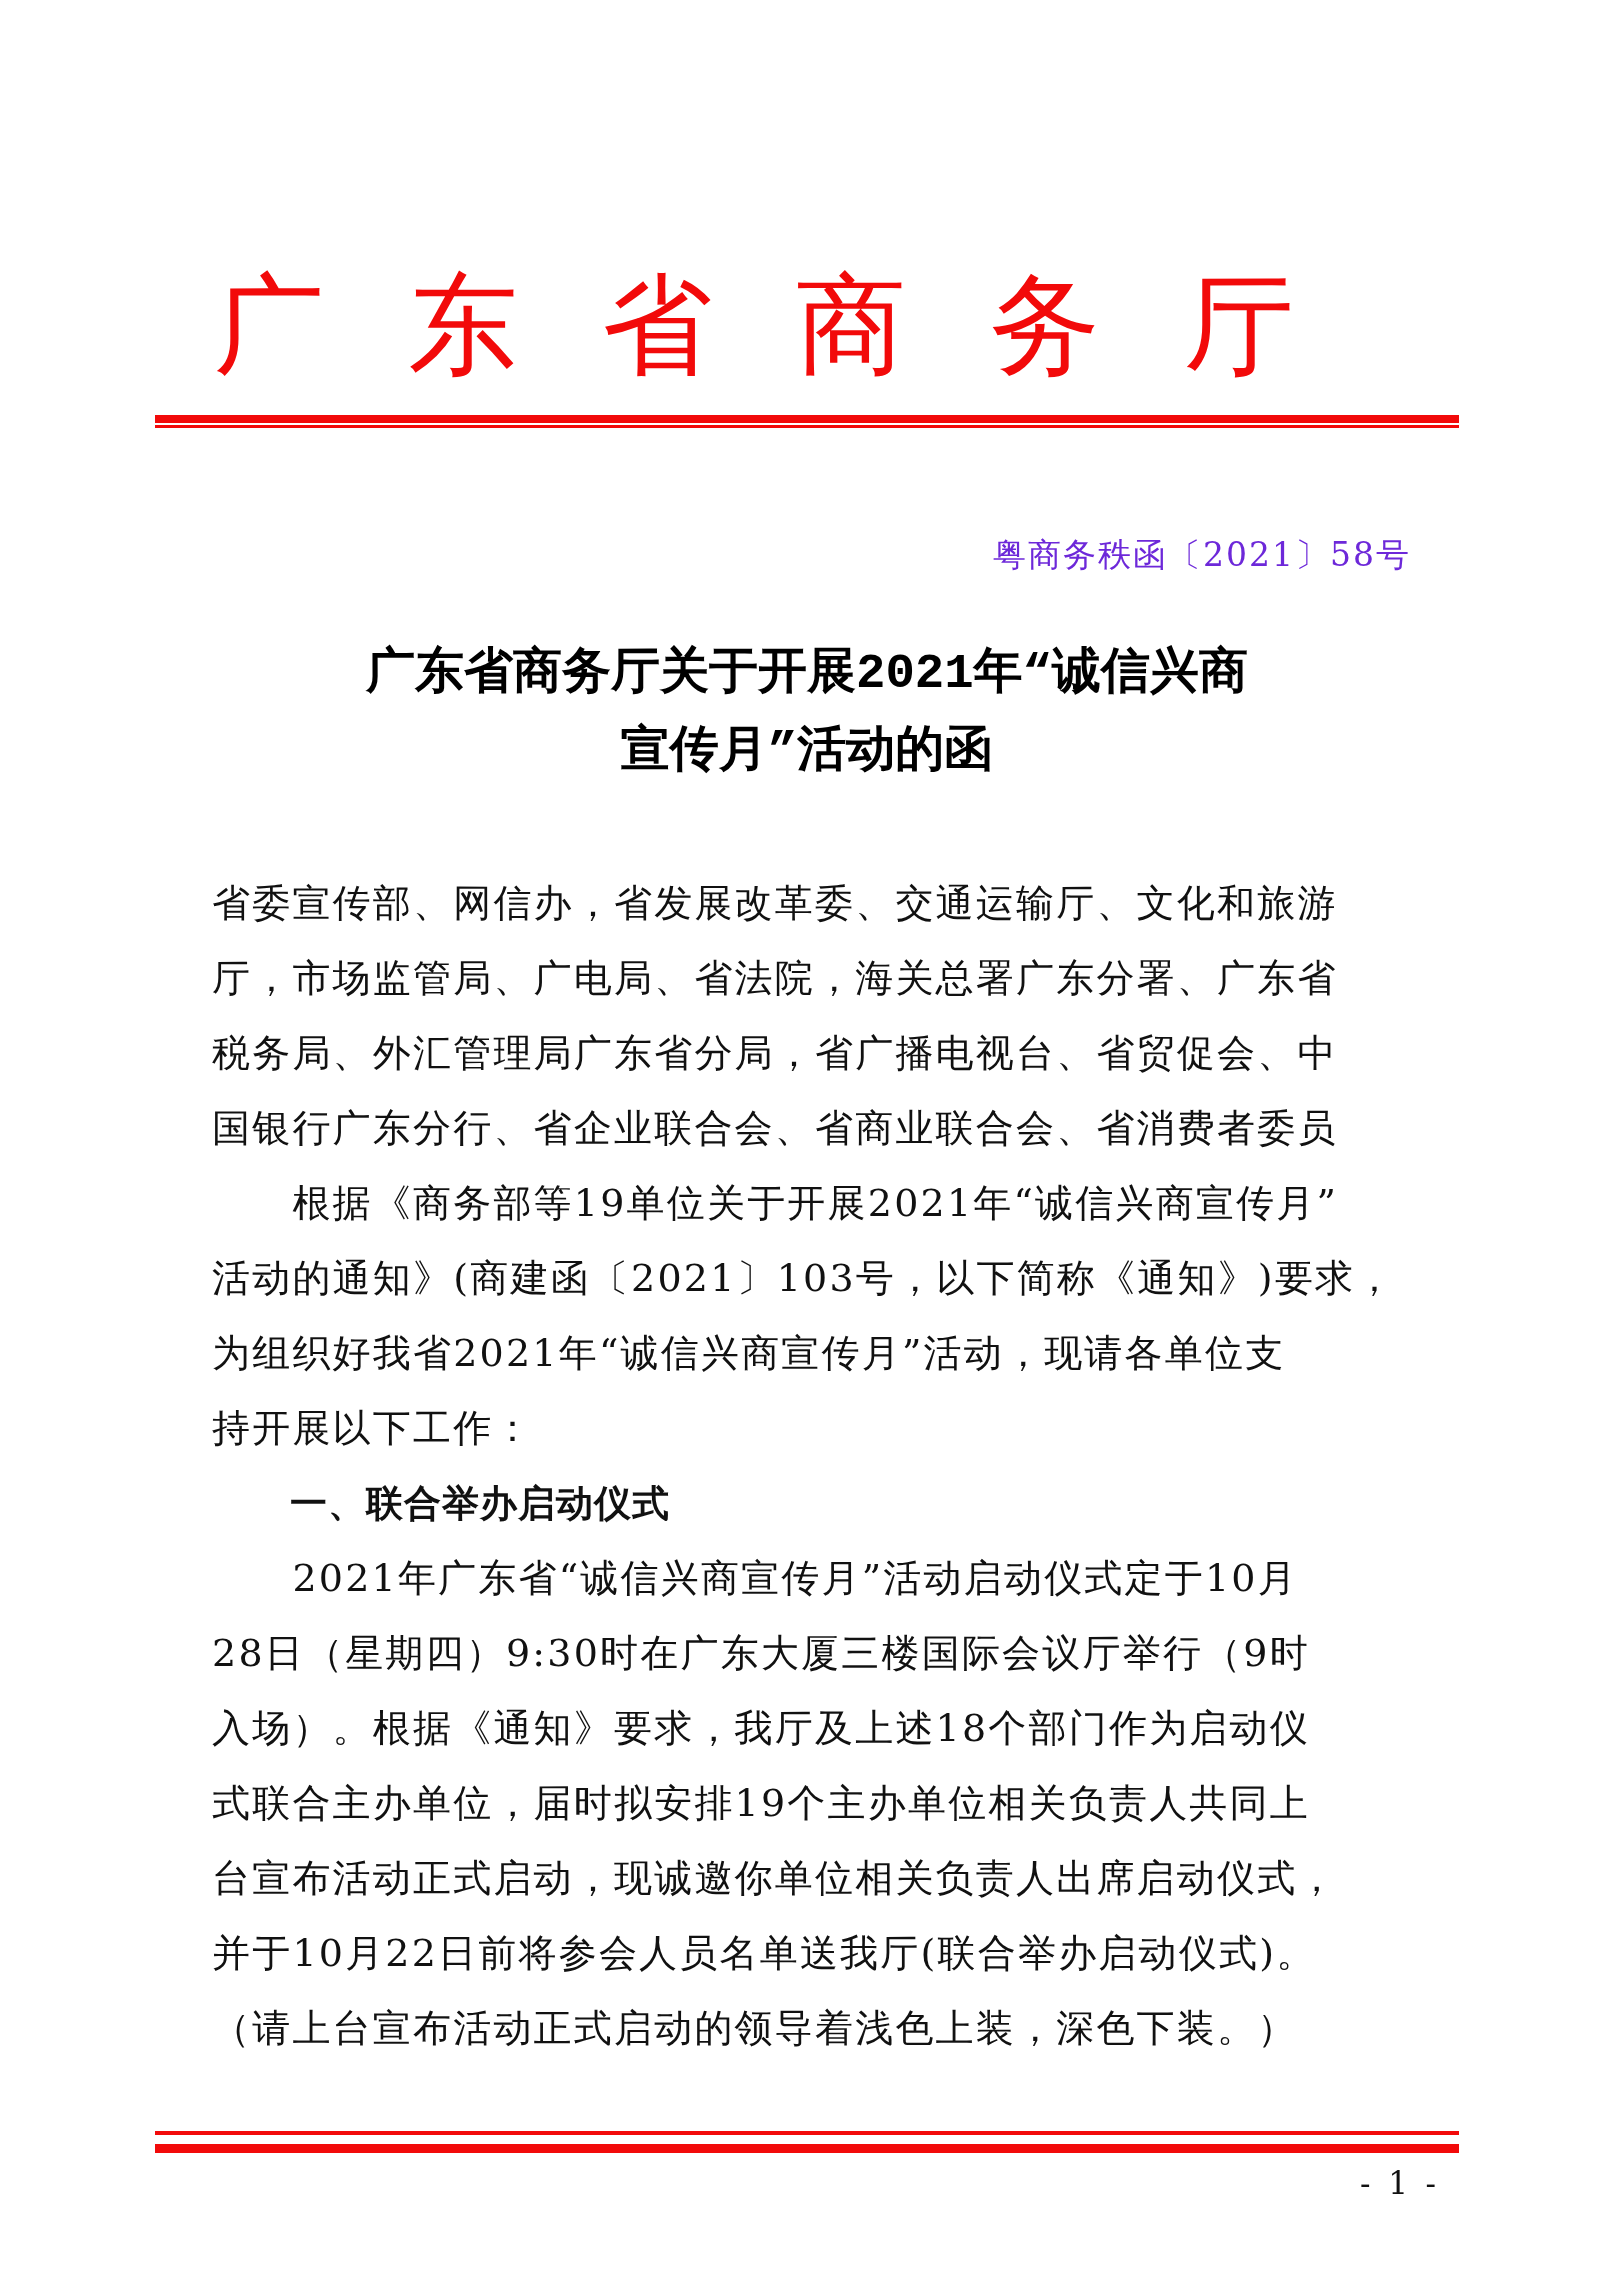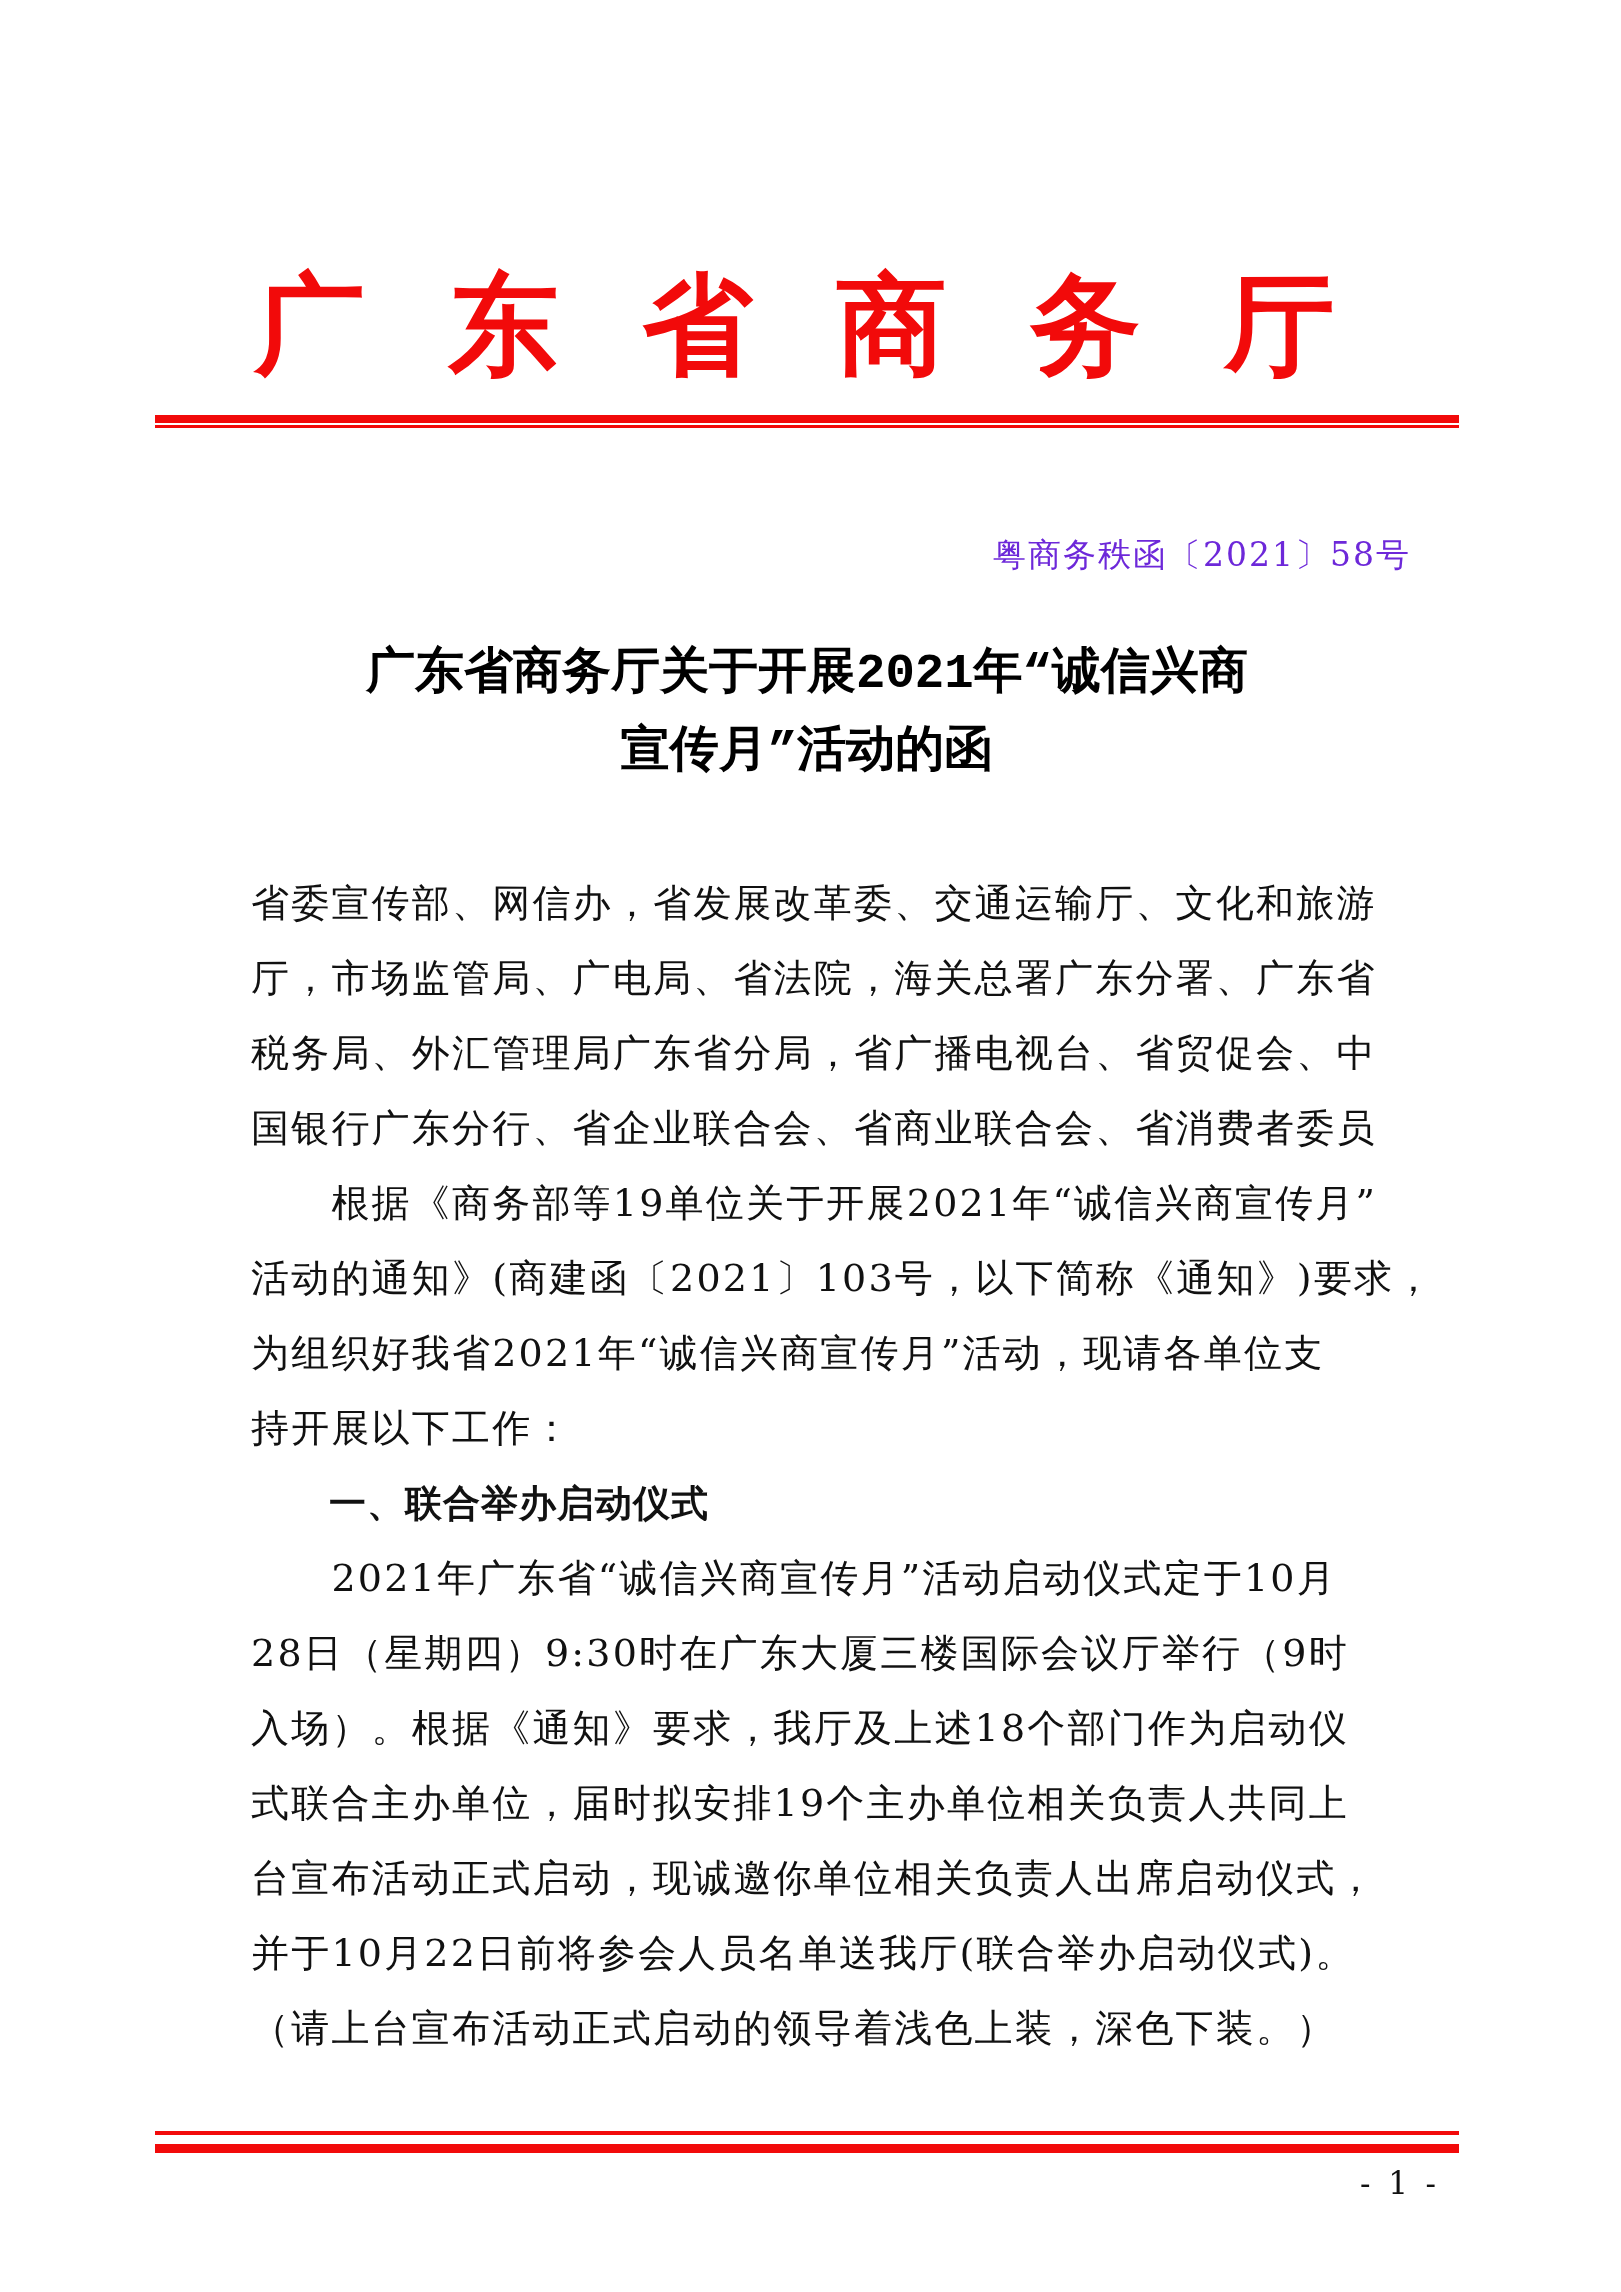--- a/index.html
+++ b/index.html
@@ -1,37 +1,37 @@
 <!DOCTYPE html>
 <html><head>
 <meta charset="utf-8">
 <style>
   html, body { margin: 0; padding: 0; background: #ffffff; }
   body { width: 1621px; height: 2293px; position: relative; overflow: hidden;
          font-family: "DejaVu Serif", "Liberation Serif", serif; color: #111; }
   .page { position: absolute; left: 0; top: 0; width: 1621px; height: 2293px; background: #fff; }
 
   .masthead { position: absolute; left: 155px; top: 227px; width: 1304px; height: 196px;
-              text-align: center; color: #f20a0a; font-family: "DejaVu Serif", "Liberation Serif", serif;
-              font-size: 110px; line-height: 196px; letter-spacing: 84px; font-weight: bold;
+              text-align: left; color: #f20a0a; font-family: "DejaVu Serif", "Liberation Serif", serif;
+              font-size: 110px; line-height: 196px; letter-spacing: 84px; font-weight: normal;
               padding-left: 59px; box-sizing: border-box; white-space: nowrap; }
 
   .rule-thick { position: absolute; left: 155px; width: 1304px; background: #f20a0a; }
   .rule-thin  { position: absolute; left: 155px; width: 1304px; background: #f20a0a; }
 
   .docno { position: absolute; right: 210px; top: 530px; font-size: 33px; line-height: 49px;
            letter-spacing: 2px; color: #6d28d9; white-space: nowrap; }
 
   .title { position: absolute; left: 155px; width: 1304px; text-align: center;
            font-family: Liberation Mono, monospace; font-weight: bold;
            font-size: 49px; line-height: 78px; color: #000; }
   .title .ln { display: block; white-space: nowrap; }
 
   .body { position: absolute; left: 212px; top: 866px; width: 1211px; font-size: 38px;
-          line-height: 75px; color: #111; letter-spacing: 2.2px; margin-left: 39px; }
+          line-height: 75px; color: #111; letter-spacing: 2.2px; }
   .body p { margin: 0; text-align: justify; }
   .body .ln { display: block; white-space: nowrap; }
   .body .heading { font-family: "DejaVu Sans", "Liberation Sans", sans-serif; font-weight: bold;
                    font-size: 37px; letter-spacing: 1px; padding-left: 78px; }
 
   .pageno { position: absolute; left: 1360px; top: 2164px; font-size: 31px; line-height: 39px;
             color: #111; letter-spacing: 3.9px; white-space: nowrap; }
 </style>
 </head>
 <body>

